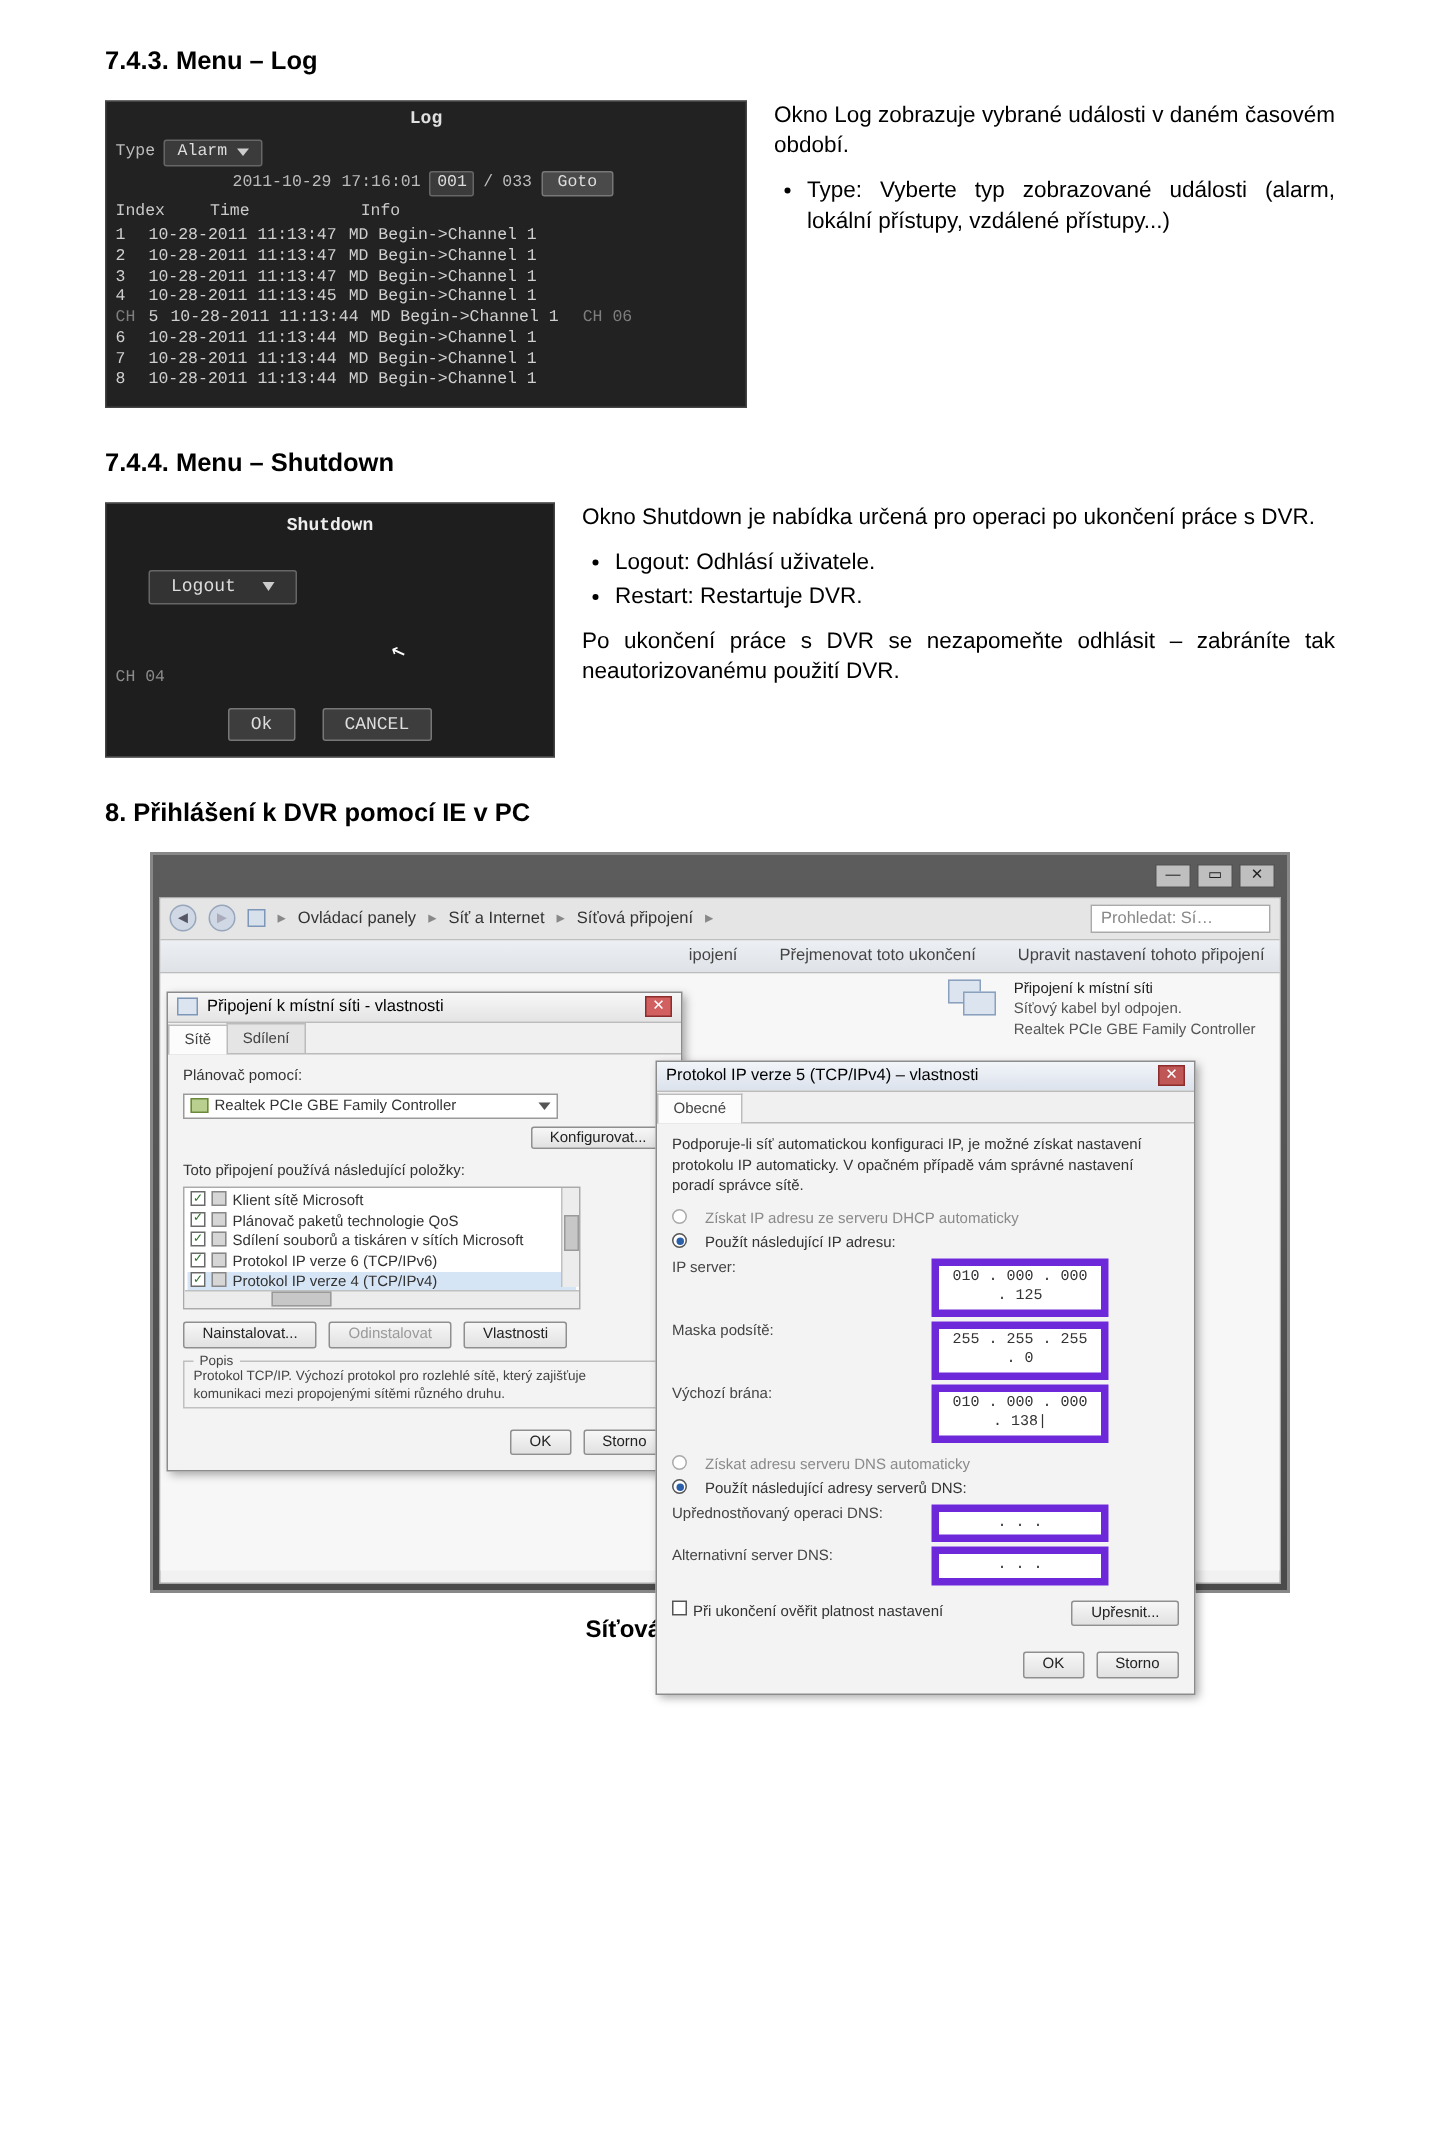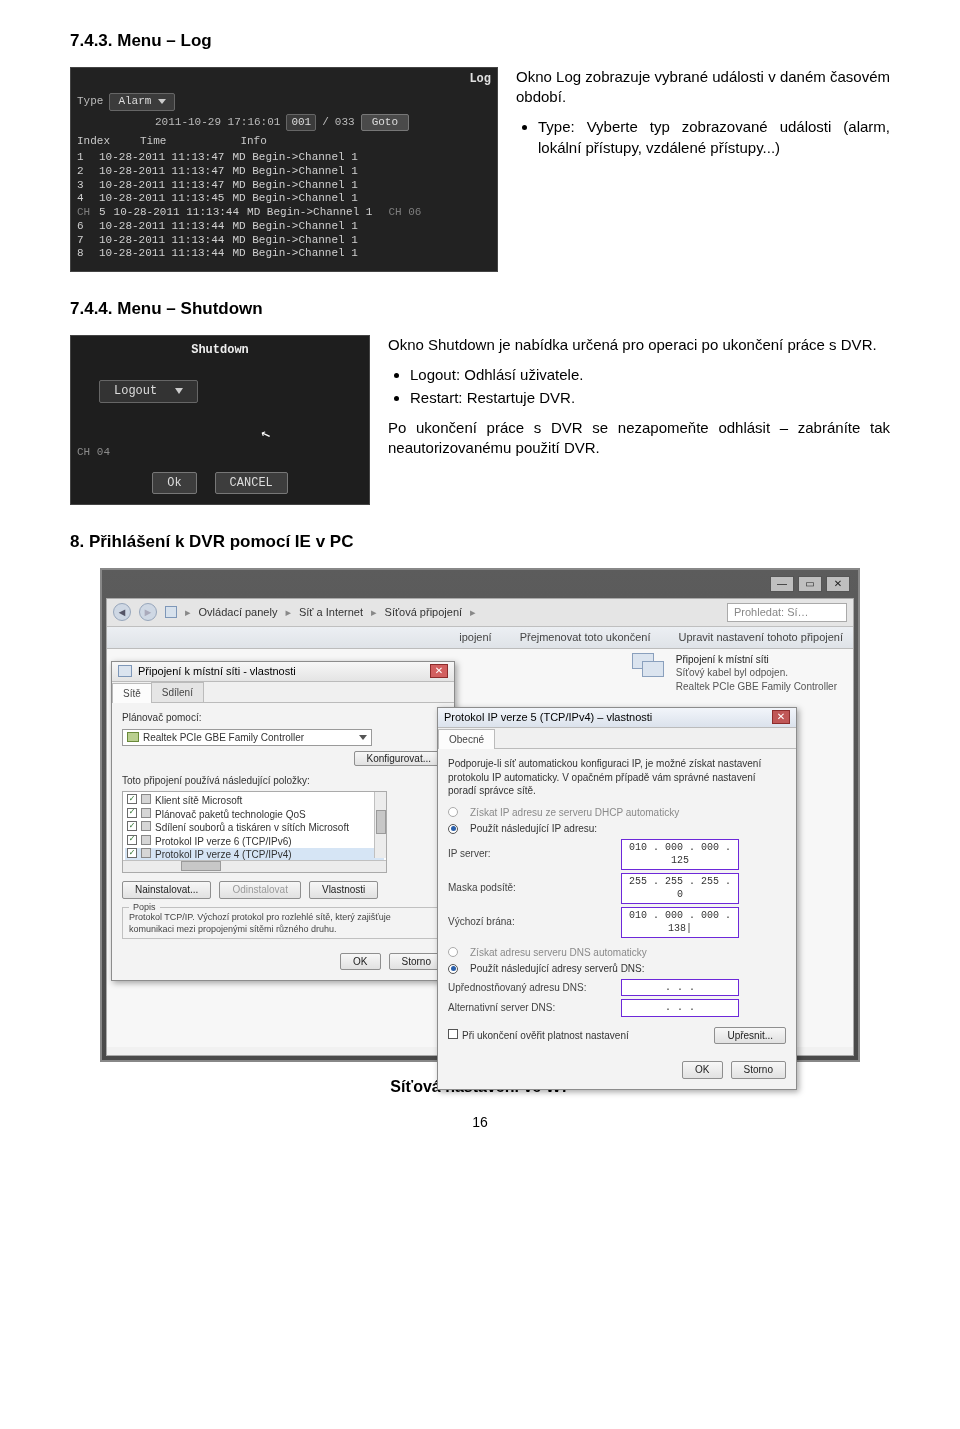--- a/index.html
+++ b/index.html
@@ -42,21 +42,21 @@
     background: #222;
     border: 1px solid #444;
     color: #bfbfbf;
     font-family: "Courier New", monospace;
     font-size: 11px;
     padding: 4px 6px 10px 6px;
     line-height: 1.25;
     position: relative;
   }
   .log-title {
-    text-align: right;
+    text-align: center;
     color: #e0e0e0;
     font-weight: bold;
     font-size: 12px;
     margin-bottom: 6px;
   }
   .log-grid-line {
     display: flex;
     align-items: center;
     gap: 6px;
     margin-bottom: 3px;
@@ -369,26 +369,26 @@
   }
   .desc-box .legend {
     position:absolute; top:-7px; left:6px; background:#f3f3f3; padding:0 4px; font-size:9px;
   }
   .dlg-buttons {
     display:flex; gap:8px; justify-content:flex-end;
     padding:6px 10px 10px;
   }
   
   .field-row {
-    display:flex; align-items:center; gap:8px; margin:3px 0;
+    display:flex; gap:8px; margin:3px 0;
     font-size:10px;
   }
   .field-row .fl { width: 165px; color:#444; }
   .ip-input {
-    border:1px solid #6d28d9; background:#fff; padding:1px 4px;
+    border:5px solid #6d28d9; background:#fff; padding:1px 4px;
     font-family: "Courier New", monospace;
     width: 118px; text-align:center;
     font-size:10px;
   }
   .radio {
     width:10px;height:10px;border:1px solid #555;border-radius:50%;
     display:inline-flex;align-items:center;justify-content:center;margin-right:4px;
     background:#fff;
   }
   .radio.on::after { content:""; width:5px;height:5px;background:#2a5faa;border-radius:50%; }
@@ -685,21 +685,21 @@
               <div class="field-row" style="margin-top:8px">
                   <span class="radio dis"></span>
                   <span style="color:#8a8a8a">Získat adresu serveru DNS automaticky</span>
                 </div>
               <div class="field-row">
                   <span class="radio on"></span>
                   <span>Použít následující adresy serverů DNS:</span>
                 </div>
 
               <div class="field-row">
-                  <span class="fl">Upřednostňovaný adresu DNS:</span>
+                  <span class="fl">Upřednostňovaný operaci DNS:</span>
                   <span class="ip-input">.     .     .</span>
                 </div>
               <div class="field-row">
                   <span class="fl">Alternativní server DNS:</span>
                   <span class="ip-input">.     .     .</span>
                 </div>
 
               <div class="field-row" style="margin-top:10px;justify-content:space-between">
                 <span><span class="chkbox"></span><span>Při ukončení ověřit platnost nastavení</span></span>
                 <span class="btn">Upřesnit...</span>

